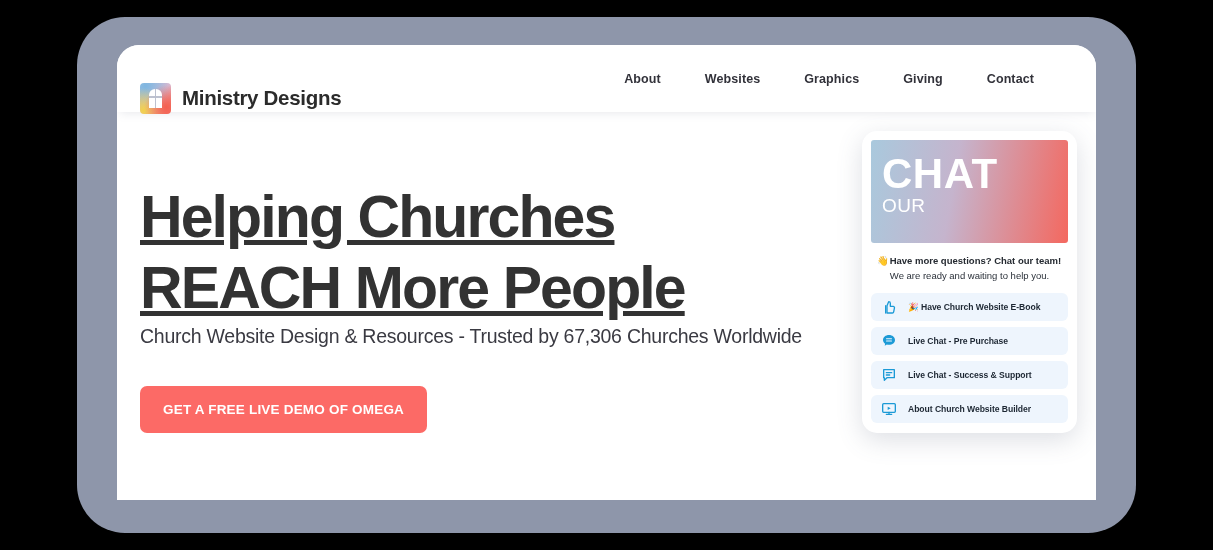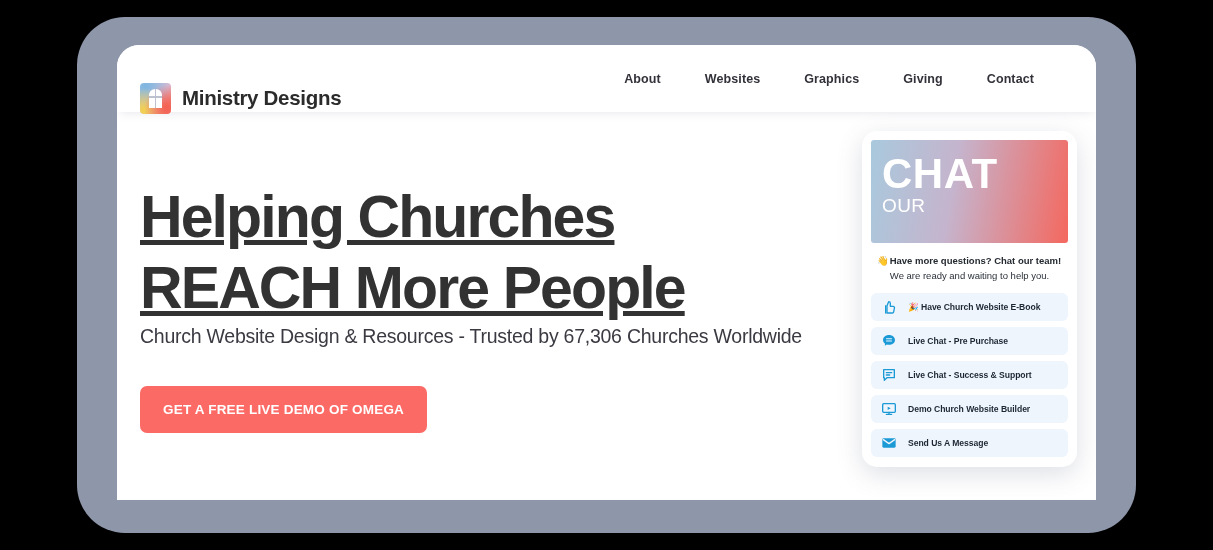--- a/index.html
+++ b/index.html
@@ -329,29 +329,20 @@
 
       <div class="chat-option">
         <span class="chat-option-icon">
           <svg width="16" height="16" viewBox="0 0 24 24" fill="none" stroke="currentColor" stroke-width="2" stroke-linecap="round" stroke-linejoin="round">
             <rect x="2.5" y="4" width="19" height="13" rx="1.5"></rect>
             <path d="M10 8.5l4.5 2.5L10 13.5z" fill="currentColor" stroke="none"></path>
             <line x1="8" y1="20" x2="16" y2="20"></line>
             <line x1="12" y1="17" x2="12" y2="20"></line>
           </svg>
         </span>
-        <span class="chat-option-label">Demo Church Website Builder</span>
+        <span class="chat-option-label">About Church Website Builder</span>
       </div>
 
-      <div class="chat-option">
-        <span class="chat-option-icon">
-          <svg width="16" height="16" viewBox="0 0 24 24" fill="currentColor">
-            <rect x="2" y="5" width="20" height="14" rx="2"></rect>
-            <path d="M3.5 7l8.5 6 8.5-6" fill="none" stroke="#eef5fd" stroke-width="2" stroke-linecap="round" stroke-linejoin="round"></path>
-          </svg>
-        </span>
-        <span class="chat-option-label">Send Us A Message</span>
-      </div>
 
     </div>
   </aside>
 
 </div>
 
 </body></html>

